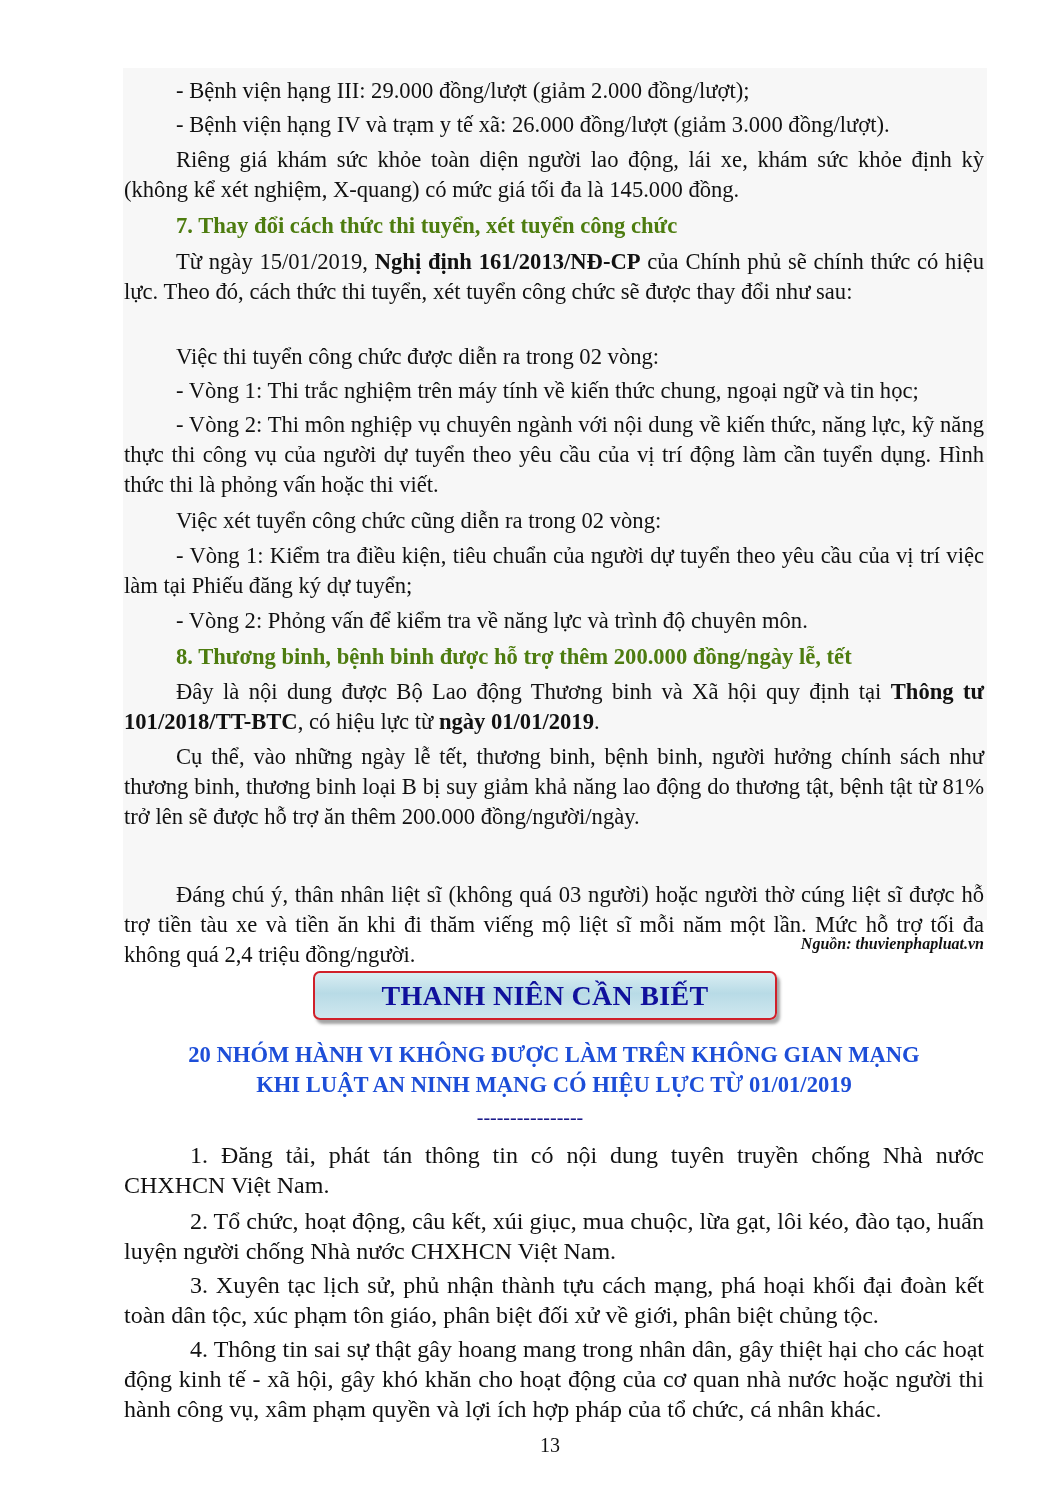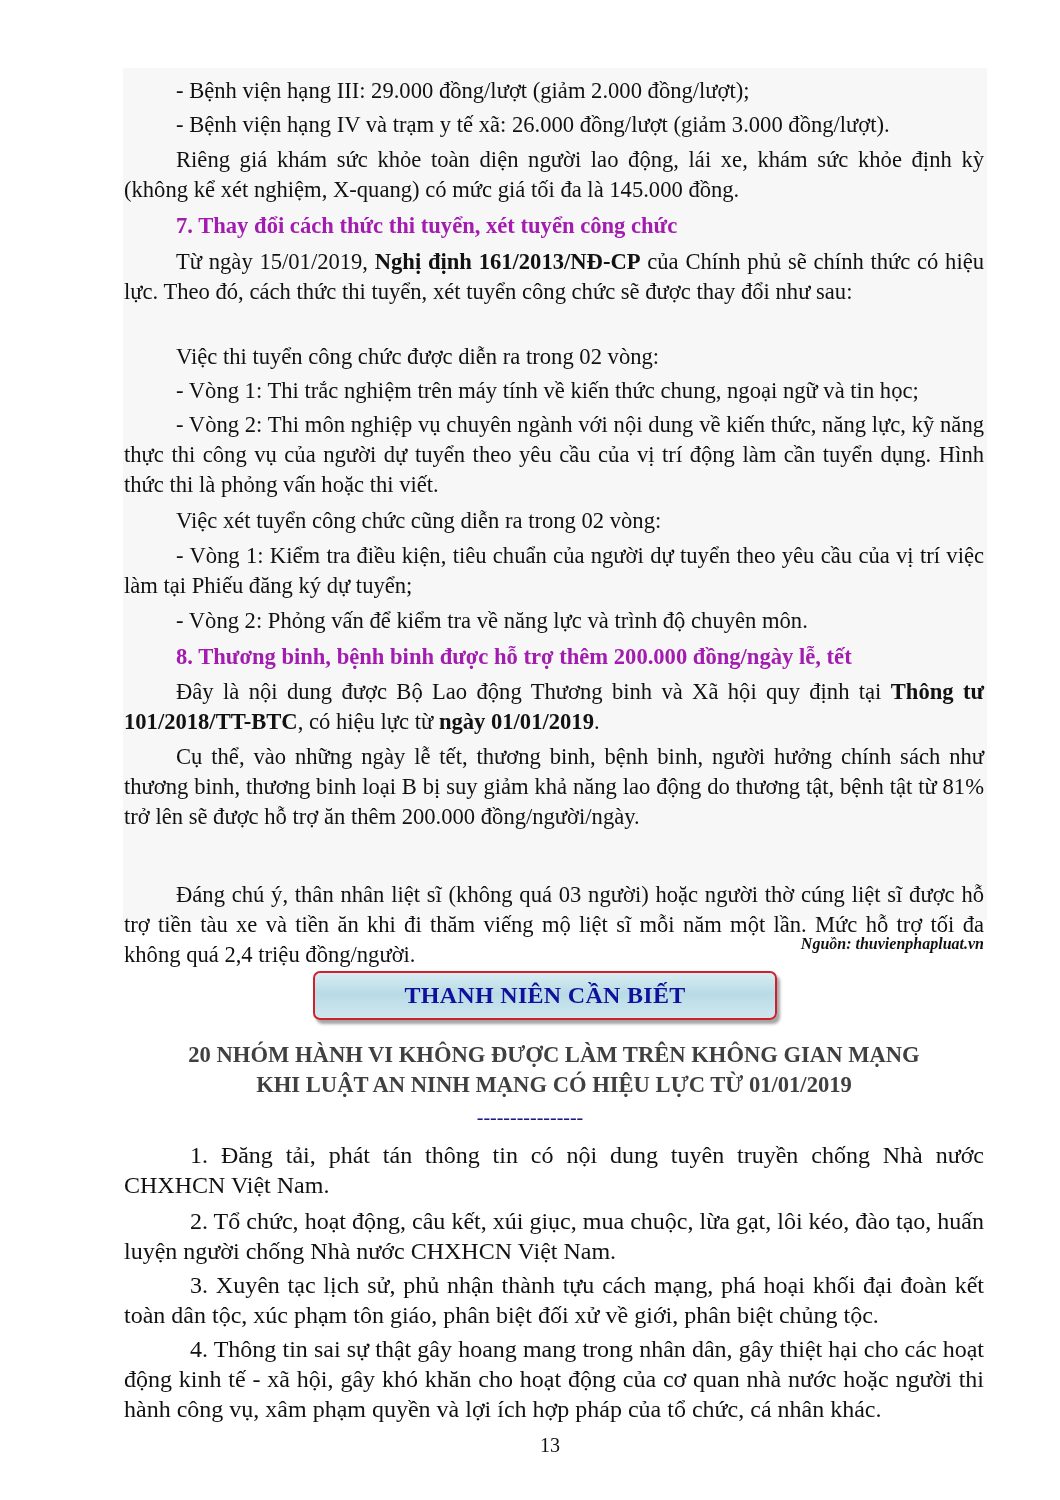--- a/index.html
+++ b/index.html
@@ -11,41 +11,41 @@
     position: absolute; left: 123px; top: 68px; width: 864px; height: 852px;
     background: #f7f7f7;
   }
   .p {
     position: absolute; left: 124px; width: 860px;
     font-size: 22.6px; line-height: 30px; text-align: justify;
     text-indent: 52px; margin: 0;
   }
   .h {
     position: absolute; left: 124px; width: 860px; margin: 0;
-    font-size: 22.6px; line-height: 30px; font-weight: bold; color: #a21caf;
+    font-size: 22.6px; line-height: 30px; font-weight: bold; color: #4d7c0f;
     text-indent: 52px;
   }
   .b { font-weight: bold; }
   .source {
     position: absolute; right: 76px; top: 929px; margin: 0;
     font-size: 16px; line-height: 30px; font-weight: bold; font-style: italic; color: #111;
   }
   .banner {
     position: absolute; left: 313px; top: 971px; width: 460px; height: 45px;
     border: 2px solid #d0202a; border-radius: 7px;
     background: linear-gradient(180deg, #d9edf3 0%, #b8dbe6 45%, #cfe7ef 100%);
     box-shadow: 3px 4px 3px rgba(90,90,90,0.55);
     display: flex; align-items: center; justify-content: center;
   }
   .banner span {
-    font-size: 24px; font-weight: bold; color: #10109c; letter-spacing: 0.3px;
+    font-size: 28px; font-weight: bold; color: #10109c; letter-spacing: 0.3px;
   }
   .title {
     position: absolute; left: 124px; width: 860px; margin: 0; text-align: center;
-    font-size: 22.6px; line-height: 30px; font-weight: bold; color: #404040;
+    font-size: 22.6px; line-height: 30px; font-weight: bold; color: #1d4ed8;
   }
   .dashes {
     position: absolute; left: 0; width: 1060px; top: 1106px; text-align: center;
     font-size: 20px; line-height: 22px; color: #1a1a8a; letter-spacing: 0px; margin:0;
   }
   .item {
     position: absolute; left: 124px; width: 860px; margin: 0;
     font-size: 24px; line-height: 30px; text-align: justify; text-indent: 66px;
   }
   .pagenum {

